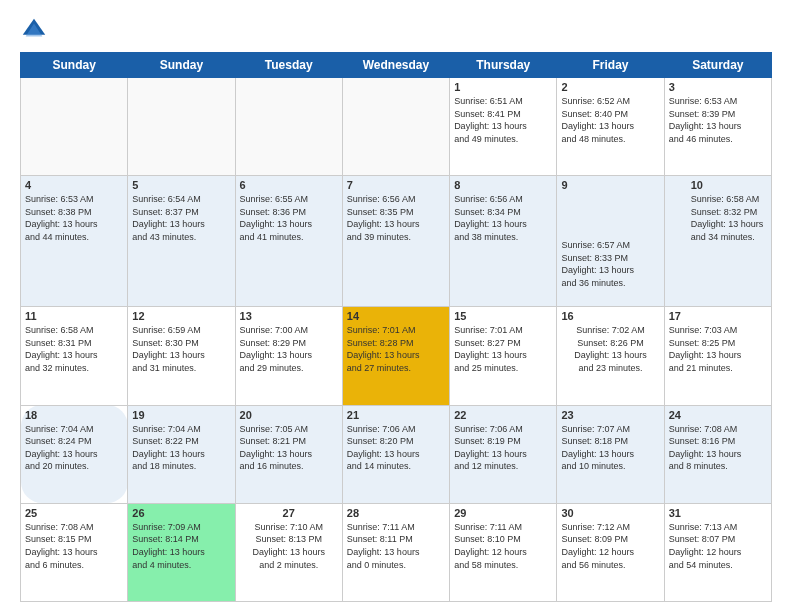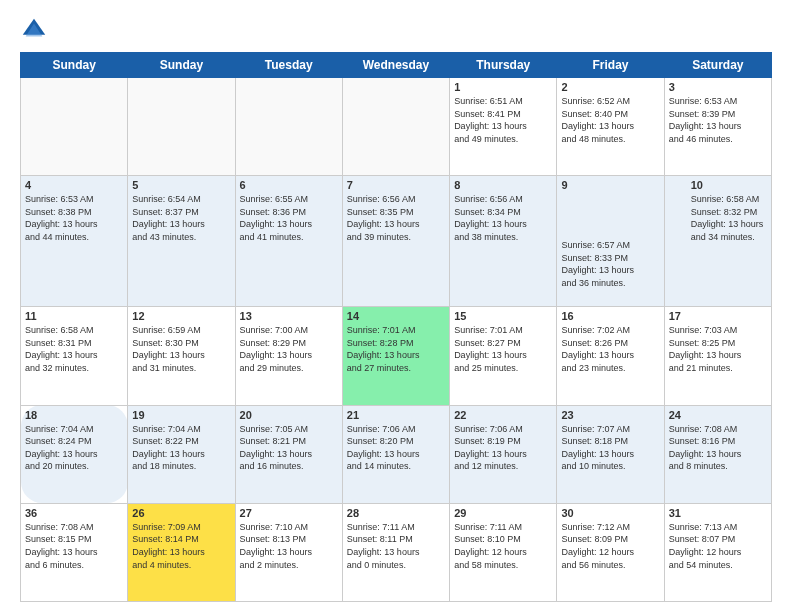--- a/index.html
+++ b/index.html
@@ -230,37 +230,37 @@
 Daylight: 13 hours
 and 31 minutes.</div>
           </td>
           <td style="background: rgb(255, 255, 255);">
             <div class="day-number">13</div>
             <div class="day-info" style="white-space: pre-line;">Sunrise: 7:00 AM
 Sunset: 8:29 PM
 Daylight: 13 hours
 and 29 minutes.</div>
           </td>
-          <td style="background: #86efac;">
+          <td style="background: #eab308;">
             <div class="day-number">14</div>
             <div class="day-info" style="white-space: pre-line;">Sunrise: 7:01 AM
 Sunset: 8:28 PM
 Daylight: 13 hours
 and 27 minutes.</div>
           </td>
           <td style="background: rgb(255, 255, 255);">
             <div class="day-number">15</div>
             <div class="day-info" style="white-space: pre-line;">Sunrise: 7:01 AM
 Sunset: 8:27 PM
 Daylight: 13 hours
 and 25 minutes.</div>
           </td>
           <td style="background: rgb(255, 255, 255);">
             <div class="day-number">16</div>
-            <div class="day-info" style="white-space: pre-line;">Sunrise: 7:02 AM
+            <div class="day-info" style="white-space: pre-line; text-align: center;">Sunrise: 7:02 AM
 Sunset: 8:26 PM
 Daylight: 13 hours
 and 23 minutes.</div>
           </td>
           <td style="background: rgb(255, 255, 255);">
             <div class="day-number">17</div>
             <div class="day-info" style="white-space: pre-line;">Sunrise: 7:03 AM
 Sunset: 8:25 PM
 Daylight: 13 hours
 and 21 minutes.</div>
@@ -312,34 +312,34 @@
           <td style="background: rgb(232, 240, 248);">
             <div class="day-number">24</div>
             <div class="day-info" style="white-space: pre-line;">Sunrise: 7:08 AM
 Sunset: 8:16 PM
 Daylight: 13 hours
 and 8 minutes.</div>
           </td>
         </tr>
         <tr>
           <td style="background: rgb(255, 255, 255);">
-            <div class="day-number">36</div>
+            <div class="day-number">25</div>
             <div class="day-info" style="white-space: pre-line;">Sunrise: 7:08 AM
 Sunset: 8:15 PM
 Daylight: 13 hours
 and 6 minutes.</div>
           </td>
-          <td style="background: #fde047; margin-top: 8px;">
+          <td style="background: #86efac; margin-top: 8px;">
             <div class="day-number">26</div>
             <div class="day-info" style="white-space: pre-line;">Sunrise: 7:09 AM
 Sunset: 8:14 PM
 Daylight: 13 hours
 and 4 minutes.</div>
           </td>
-          <td style="background: rgb(255, 255, 255);">
+          <td style="background: rgb(255, 255, 255); text-align: center;">
             <div class="day-number">27</div>
             <div class="day-info" style="white-space: pre-line;">Sunrise: 7:10 AM
 Sunset: 8:13 PM
 Daylight: 13 hours
 and 2 minutes.</div>
           </td>
           <td style="background: rgb(255, 255, 255); border-radius: 18px;">
             <div class="day-number">28</div>
             <div class="day-info" style="white-space: pre-line;">Sunrise: 7:11 AM
 Sunset: 8:11 PM

